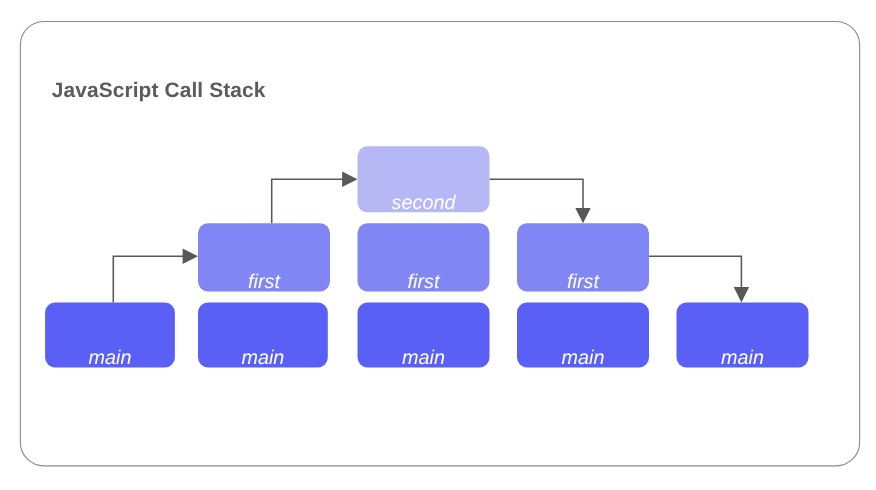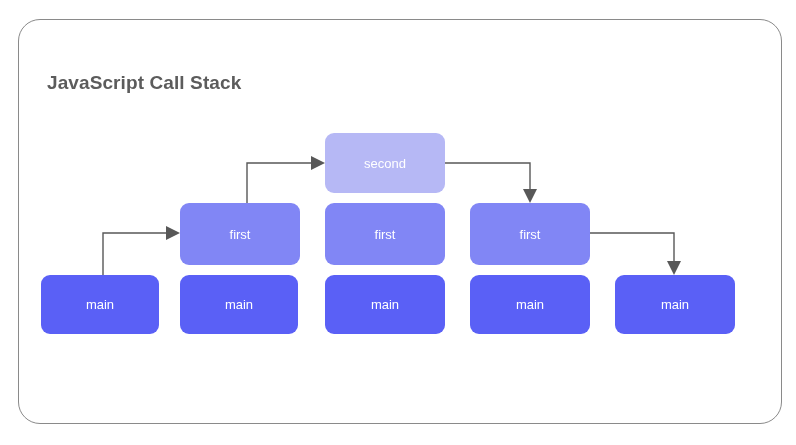--- a/index.html
+++ b/index.html
@@ -38,26 +38,27 @@
     font-weight: bold;
     color: #5c5c5c;
     letter-spacing: 0.1px;
     white-space: nowrap;
   }
   .node {
     position: absolute;
     box-sizing: border-box;
     border-radius: 9px;
     display: flex;
-    align-items: center;
+    align-items: flex-end;
     justify-content: center;
     color: #ffffff;
-    font-size: 13px;
+    font-size: 18px;
     line-height: 1;
     white-space: nowrap;
+    font-style: italic;
   }
   .node-label {
     pointer-events: none;
   }
   svg.wires {
     position: absolute;
     left: 0;
     top: 0;
     width: 796px;
     height: 445px;

